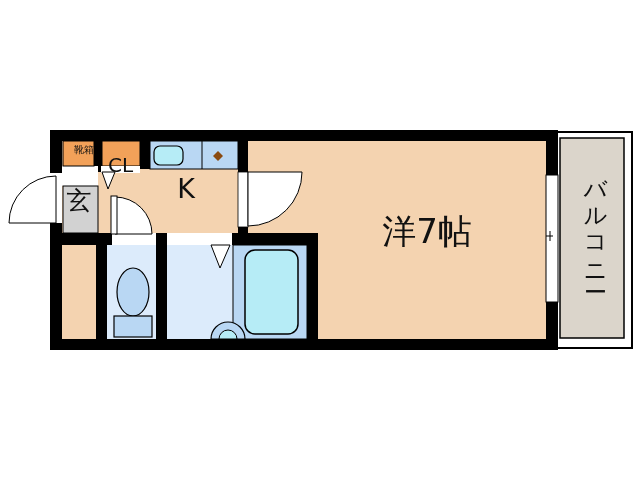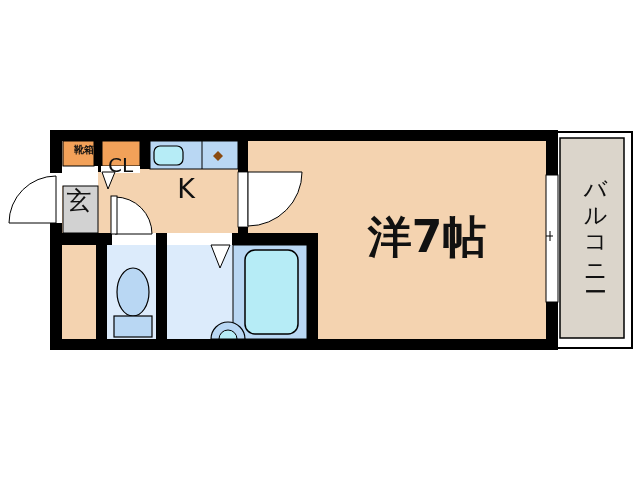--- a/index.html
+++ b/index.html
@@ -6,25 +6,25 @@
   .stage {
     position:relative; width:638px; height:480px; background:#ffffff;
     font-family:"DejaVu Sans", sans-serif; overflow:hidden;
   }
   .stage svg { position:absolute; left:0; top:0; }
   .label {
     position:absolute; color:#111; text-align:center;
     font-family:"DejaVu Sans", sans-serif; line-height:1.05;
     white-space:nowrap; pointer-events:none;
   }
-  .label-shoebox   { left:62px;  top:145px; width:44px; font-size:10px; letter-spacing:0px;font-weight:bold; }
+  .label-shoebox   { left:62px;  top:145px; width:44px; font-size:10px; letter-spacing:0px; }
   .label-closet    { left:101px; top:143px; width:39px; font-size:20px;margin-top:12px; }
   .label-kitchen   { left:170px; top:175px; width:32px; font-size:27px; }
   .label-entrance  { left:63px;  top:188px; width:32px; font-size:25px; }
-  .label-western   { left:367px; top:214px; width:120px; font-size:44px;font-weight:bold; }
+  .label-western   { left:367px; top:214px; width:120px; font-size:34px; }
   .label-balcony   {
     left:578px; top:163px; width:30px; font-size:23px;
     writing-mode:vertical-rl; letter-spacing:3px; white-space:nowrap;
     height:180px; text-align:left;
   }
 </style>
 </head>
 <body>
 
 <div class="stage">

